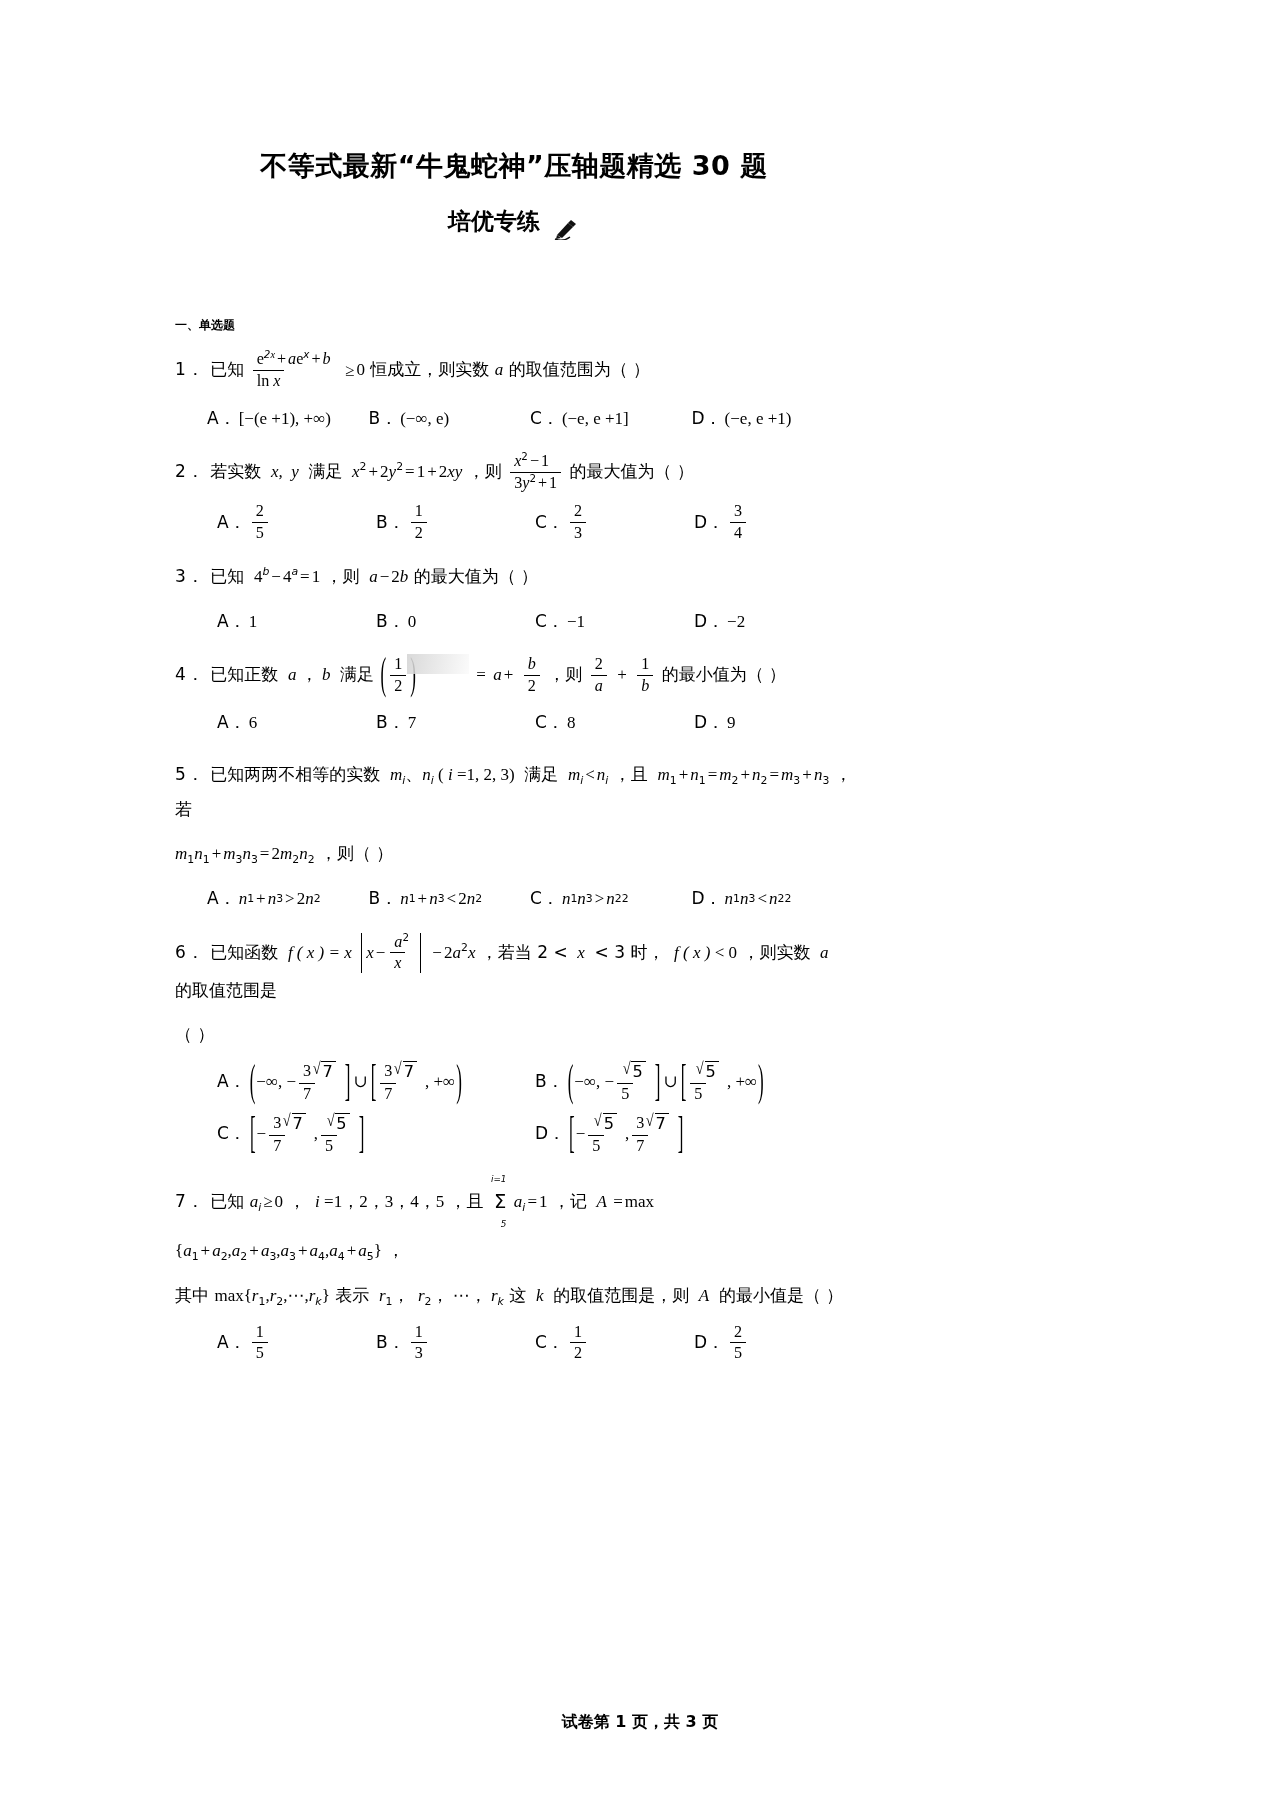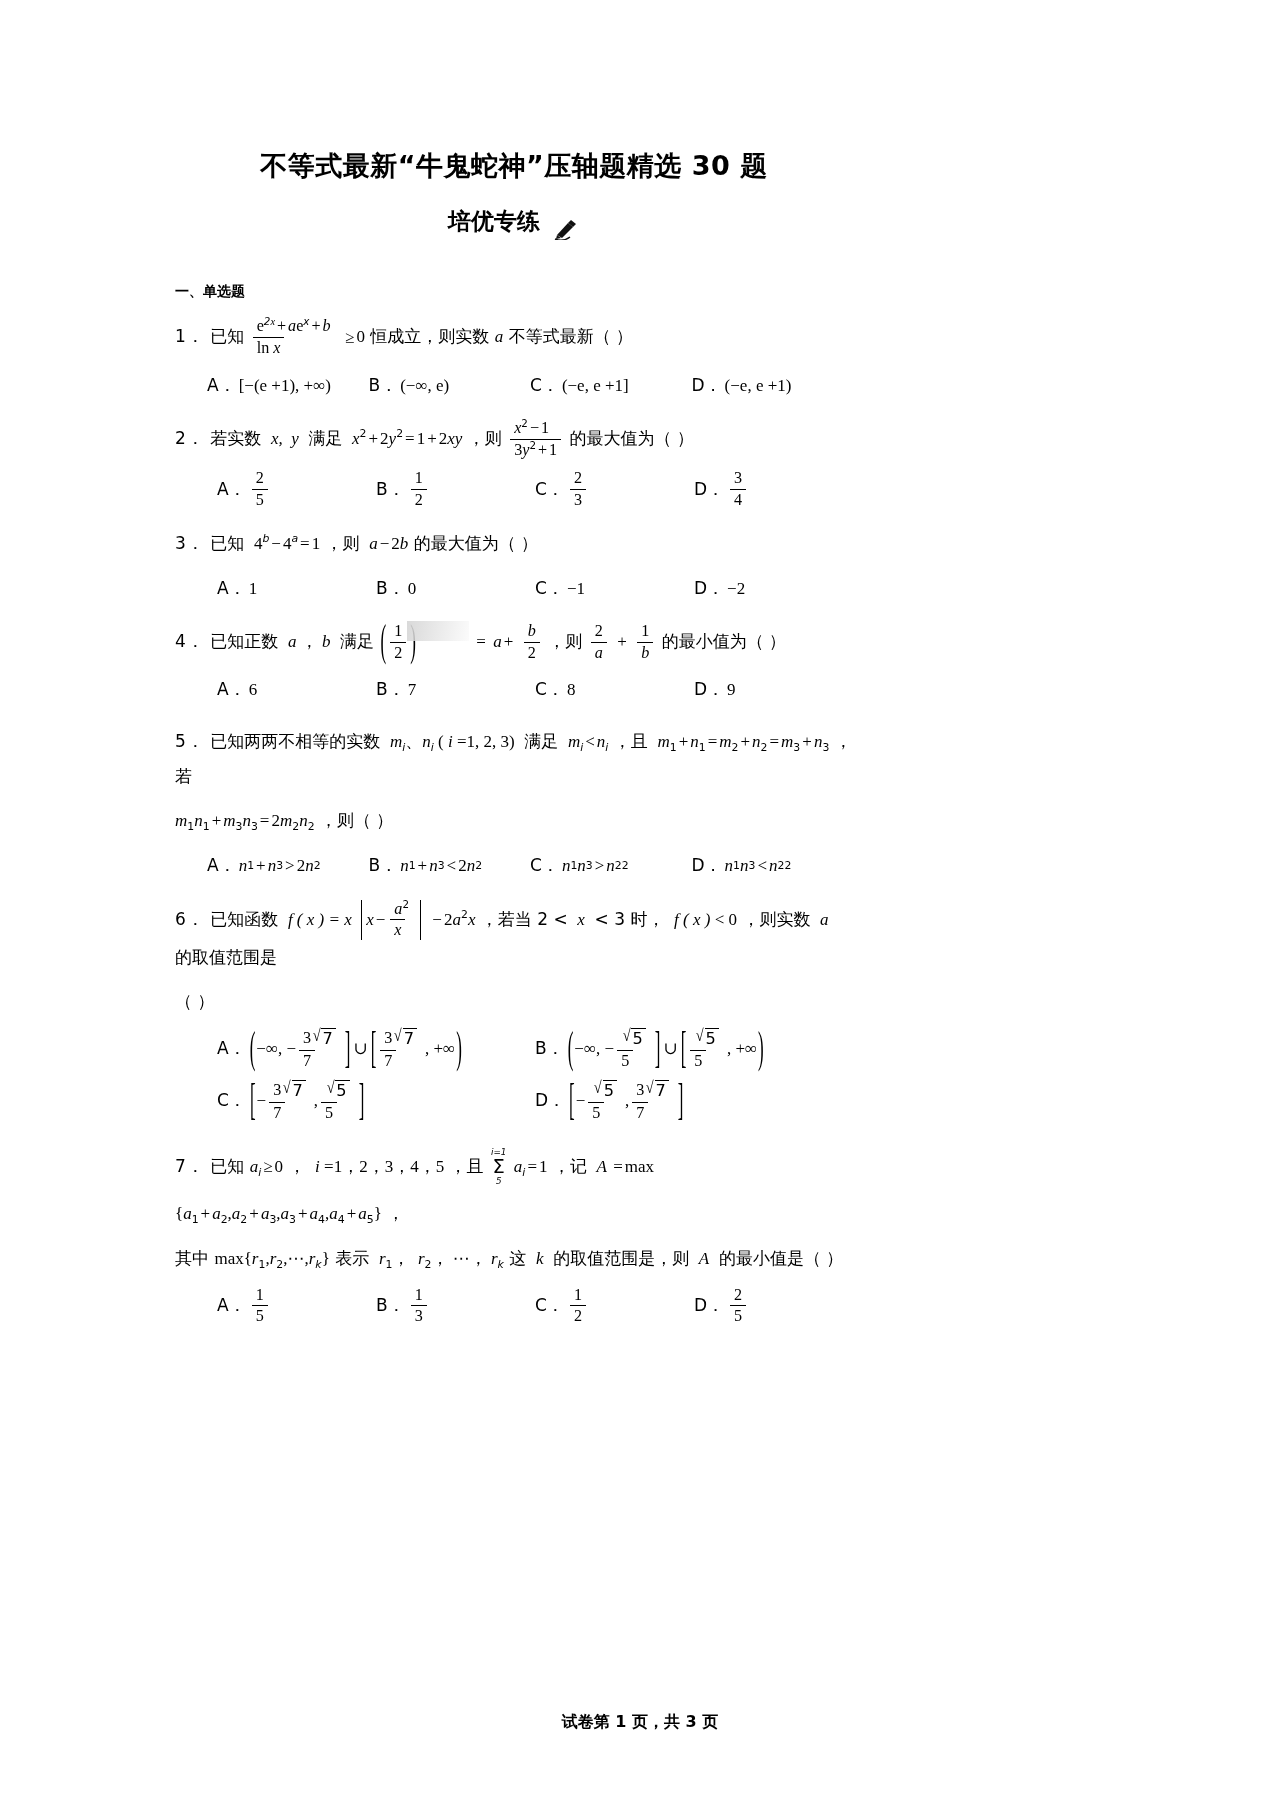--- a/index.html
+++ b/index.html
@@ -41,22 +41,22 @@
     justify-content: center;
     align-items: flex-end;
     gap: 14px;
   }
   .pen-icon { display: inline-block; width: 26px; height: 22px; position: relative; top: 3px; }
 
   
   .section-head {
     font-family: Liberation Serif, serif;
     font-weight: bold;
-    font-size: 14px;
-    margin-top: 46px;
+    font-size: 12px;
+    margin-top: 80px;
     margin-bottom: 6px;
   }
 
   
   .question {
     font-family: "DejaVu Sans", "Liberation Sans", sans-serif;
     font-size: 17px;
     line-height: 2.0;
     margin-top: 16px;
   }
@@ -147,25 +147,26 @@
     border-left: 1.3px solid #000;
     align-self: stretch;
     margin: 0 4px;
     width: 0;
   }
   .absgroup { display: inline-flex; align-items: stretch; vertical-align: middle; }
 
   .bigsum {
     display: inline-flex;
     flex-direction: column;
-    align-items: center;
+    align-items: flex-end;
     vertical-align: middle;
     font-style: normal;
-    margin: 10px 2px;
+    margin: 4px 2px;
     line-height: 1;
+    gap: 8px;
   }
   .bigsum .lim { font-size: .52em; font-style: italic; }
   .bigsum .sig { font-size: 1.15em; font-family: "DejaVu Sans", sans-serif; }
 
   .smudge {
     display: inline-block;
     width: 62px; height: 20px;
     background: linear-gradient(100deg, rgba(215,215,215,.95), rgba(244,244,244,.35));
     vertical-align: middle;
     position: relative;
@@ -216,21 +217,21 @@
         <span class="num">
           <span class="up">e</span><sup class="exp">2<span class="mi">x</span></sup><span class="mo">+</span><span class="mi">a</span><span class="up">e</span><sup class="exp">x</sup><span class="mo">+</span><span class="mi">b</span>
         </span>
         <span class="den">
           <span class="up">ln&nbsp;</span><span class="mi">x</span>
         </span>
       </span>
       <span class="mo">≥</span><span class="mn">0</span>
       <span>恒成立，则实数</span>
       <span class="mi">a</span>
-      <span>不等式最新（    ）</span>
+      <span>的取值范围为（    ）</span>
     </span>
     <div class="options cols4">
       <div class="opt">
         <span class="opt-letter">A．</span>
         <span class="opt-body mn">[−(e +1), +∞)</span>
       </div>
       <div class="opt">
         <span class="opt-letter">B．</span>
         <span class="opt-body mn">(−∞, e)</span>
       </div>

